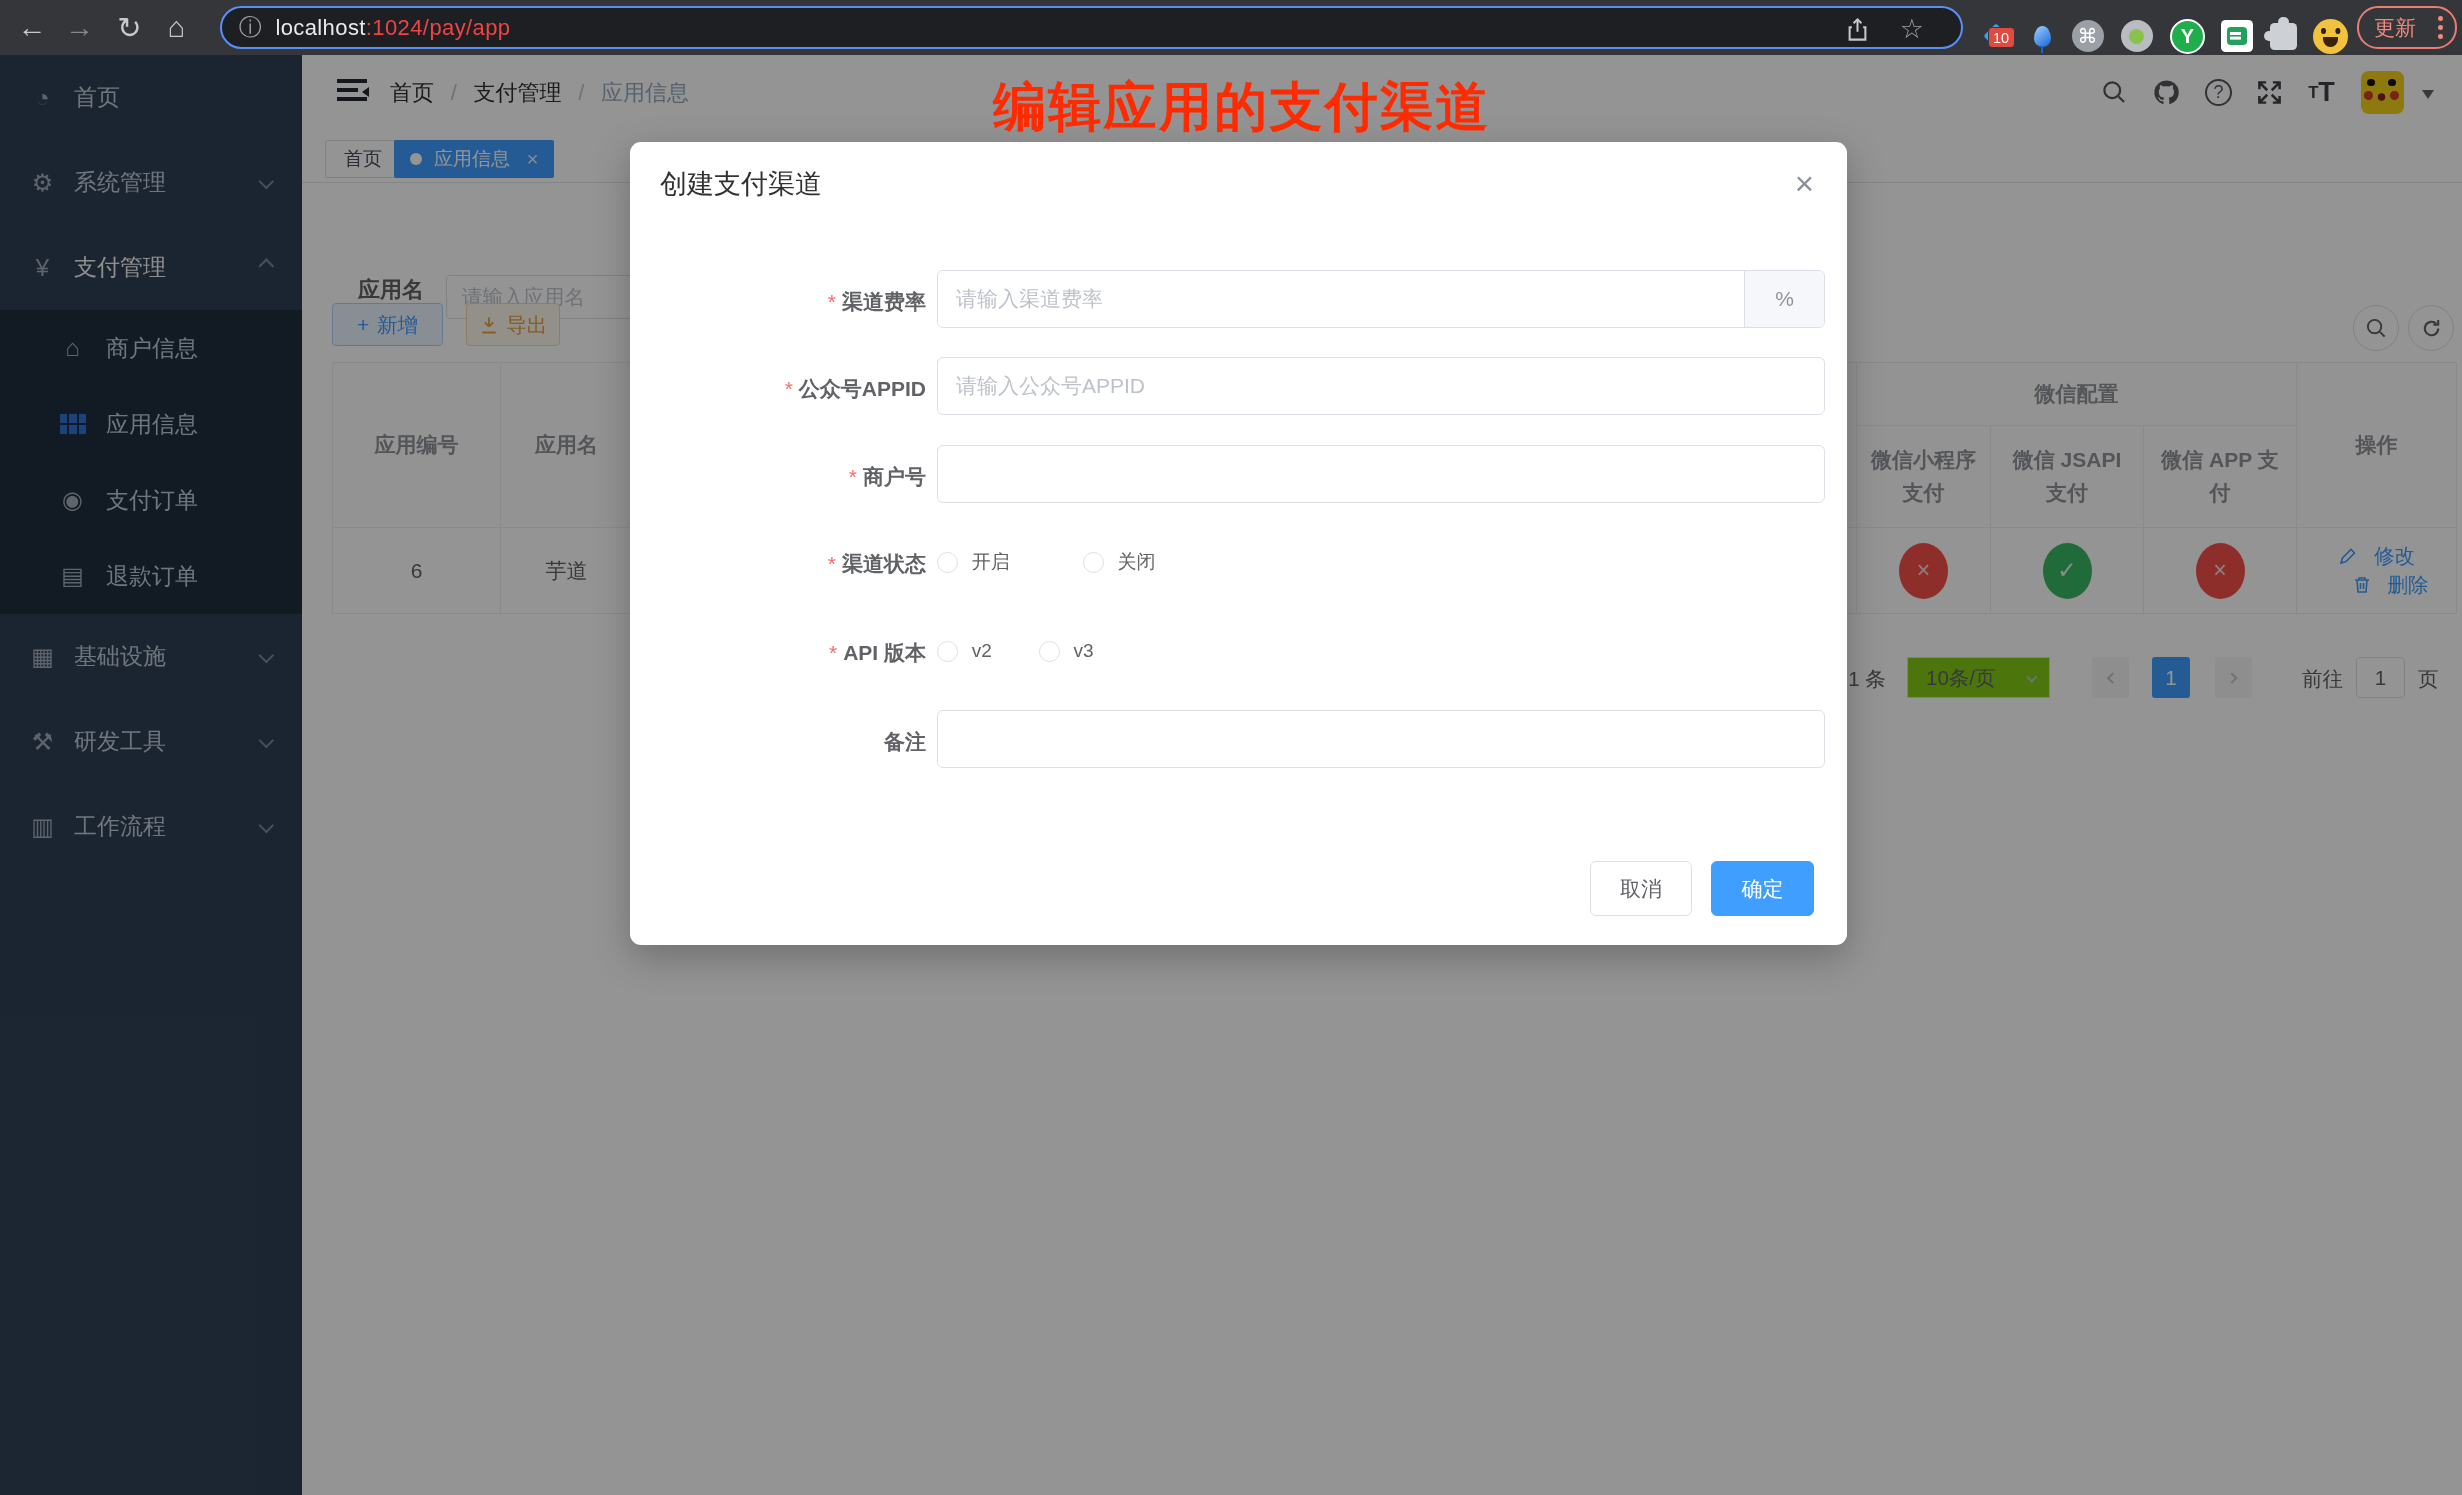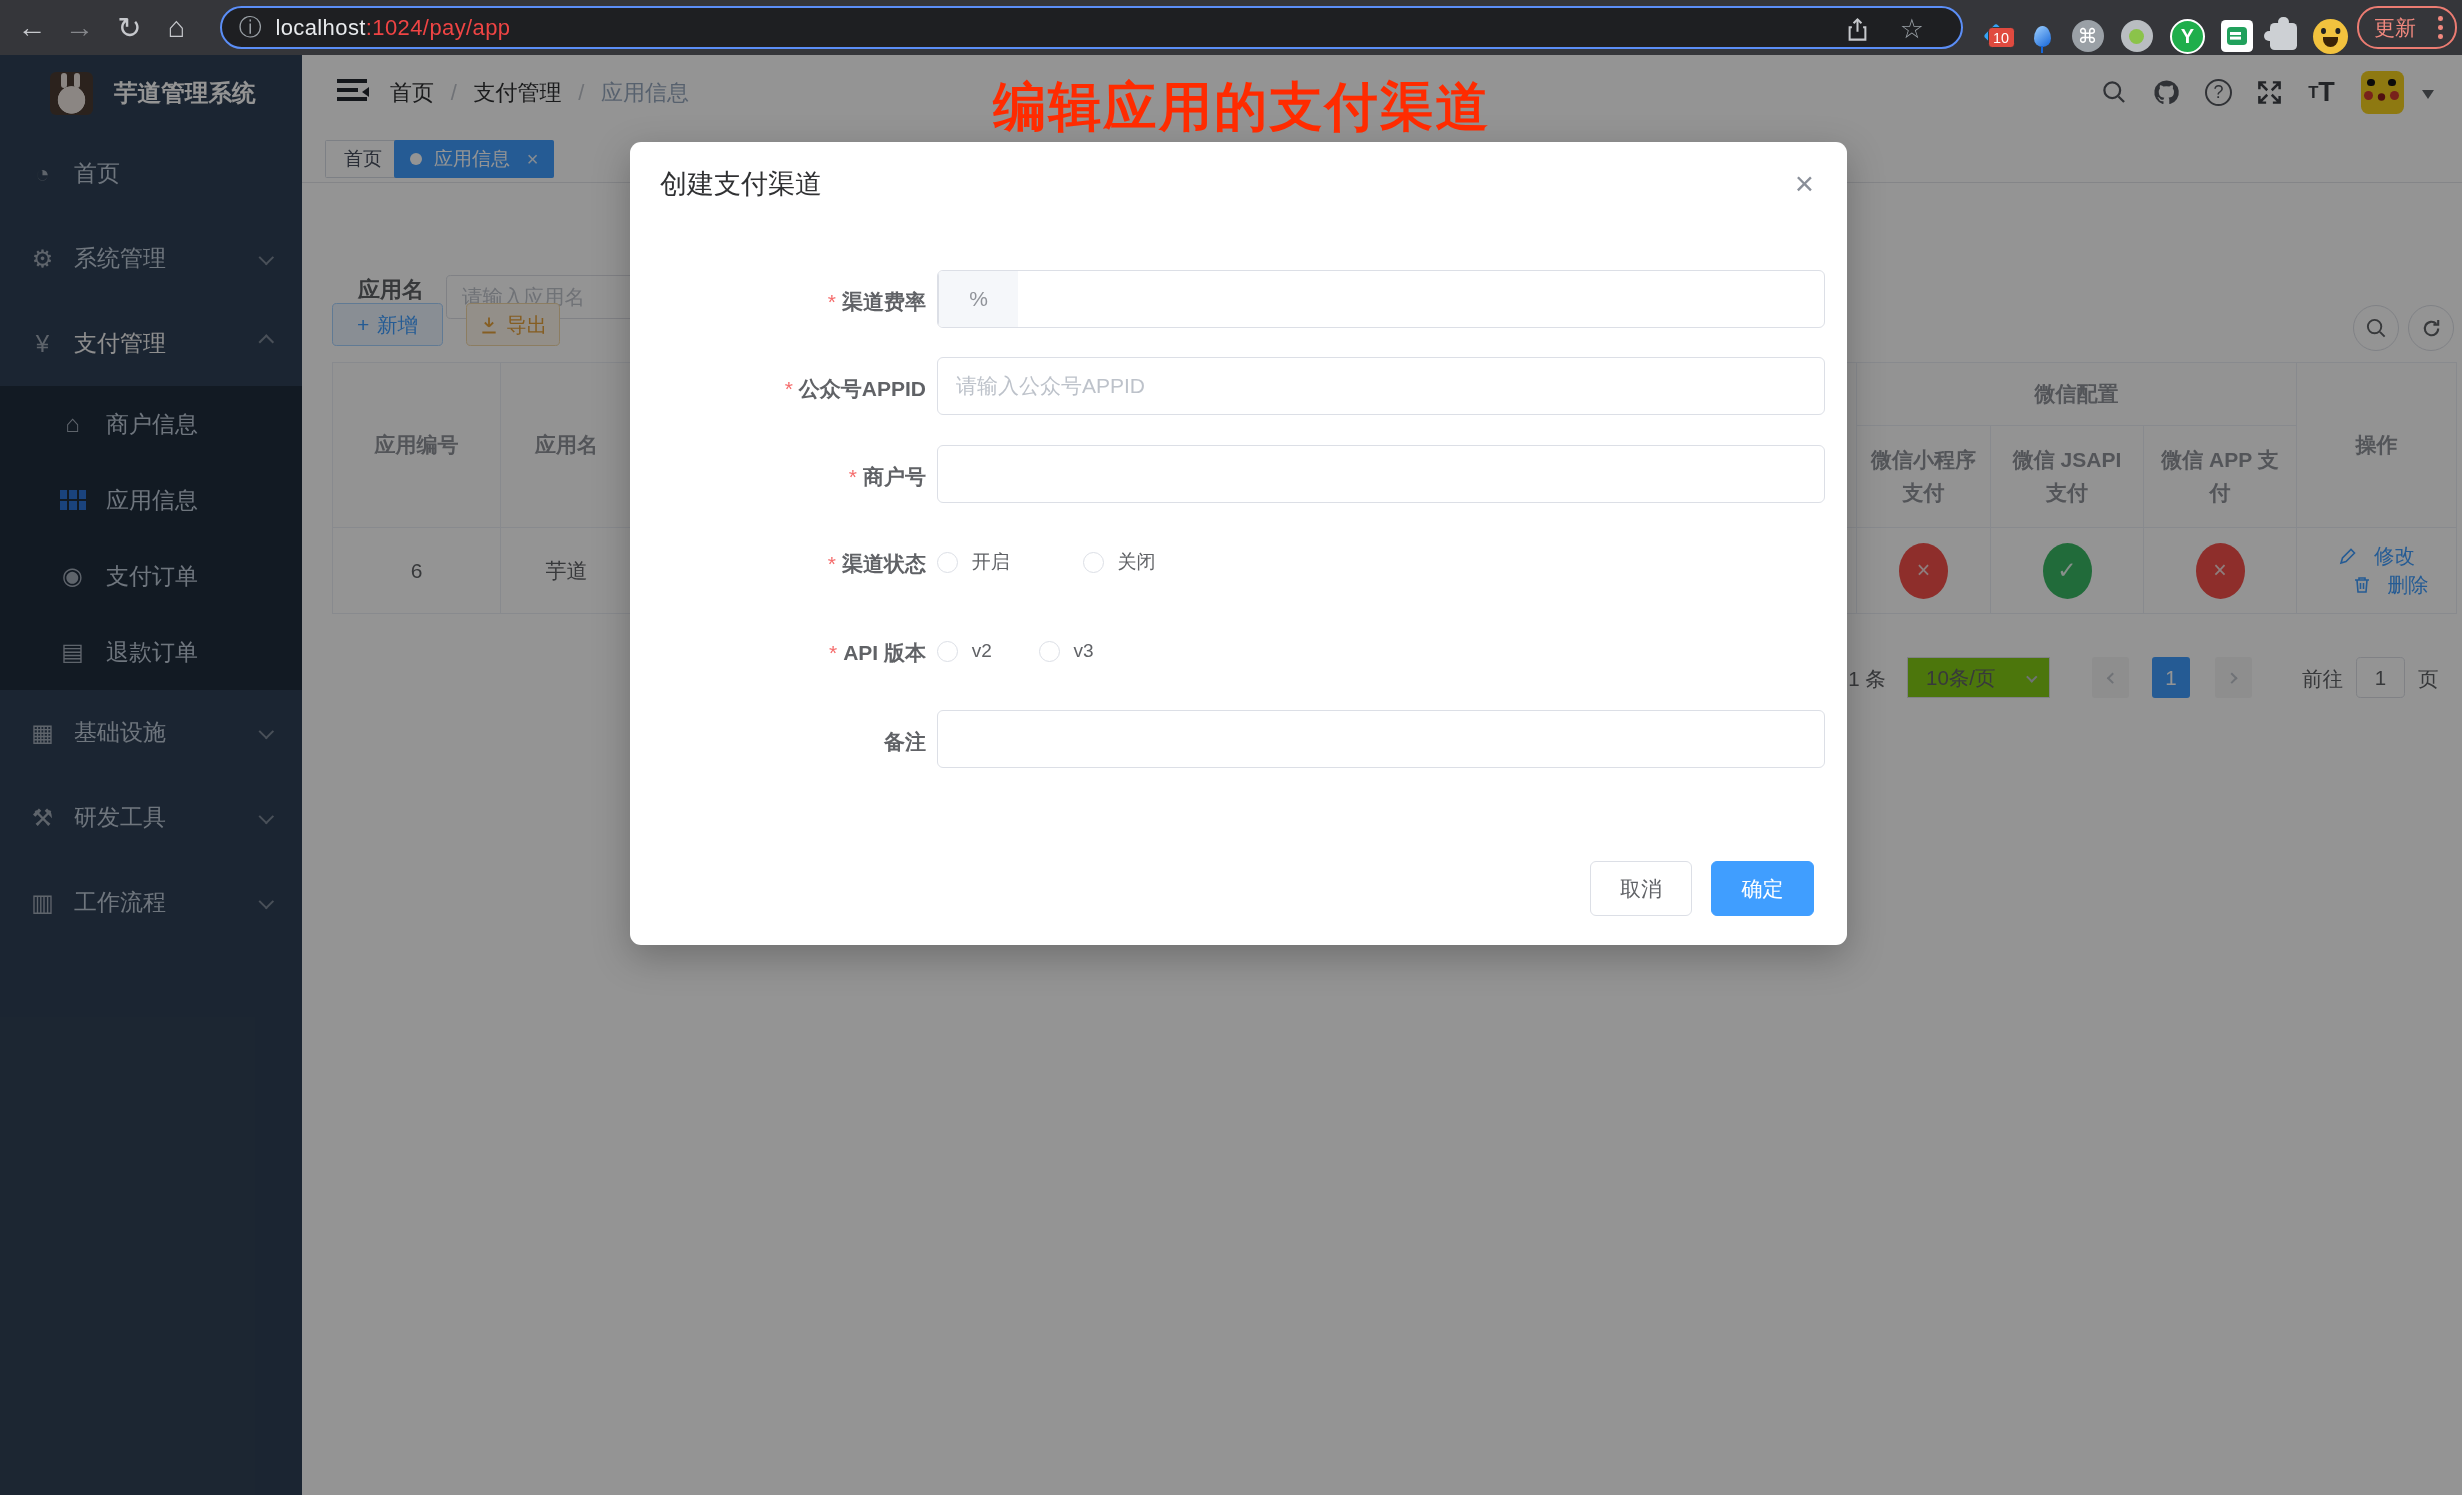--- a/index.html
+++ b/index.html
@@ -213,24 +213,20 @@
         <i></i>
         <i></i>
         <i></i>
       </span>
   </div>
 </div>
 
 <div class="page">
 
   <aside class="sidebar">
-    <div class="logo-row">
-      <span class="logo-avatar"></span>
-      <span class="logo-title">芋道管理系统</span>
-    </div>
     <ul class="menu">
       <li class="top">
         <span class="mi">◔</span>
         <span class="ml">首页</span>
       </li>
       <li class="top">
         <span class="mi">⚙</span>
         <span class="ml">系统管理</span>
         <span class="chevbox"><span class="chev down"></span></span>
       </li>
@@ -437,20 +433,21 @@
   <div class="overlay"></div>
 
   <div class="modal">
     <div class="m-title">创建支付渠道</div>
     <div class="m-close">×</div>
 
     <div class="m-row" style="top:128px">
       <span class="m-label" style="top:18px"><span class="req">*</span><span>渠道费率</span></span>
       <span class="m-ctl">
         <span class="inp-group">
+          <input placeholder="请输入渠道费率" style="">
           <span class="inp-append">%</span>
         </span>
       </span>
     </div>
 
     <div class="m-row" style="top:215px">
       <span class="m-label" style="top:18px"><span class="req">*</span><span>公众号APPID</span></span>
       <span class="m-ctl"><input class="m-input" placeholder="请输入公众号APPID" style=""></span>
     </div>
 

